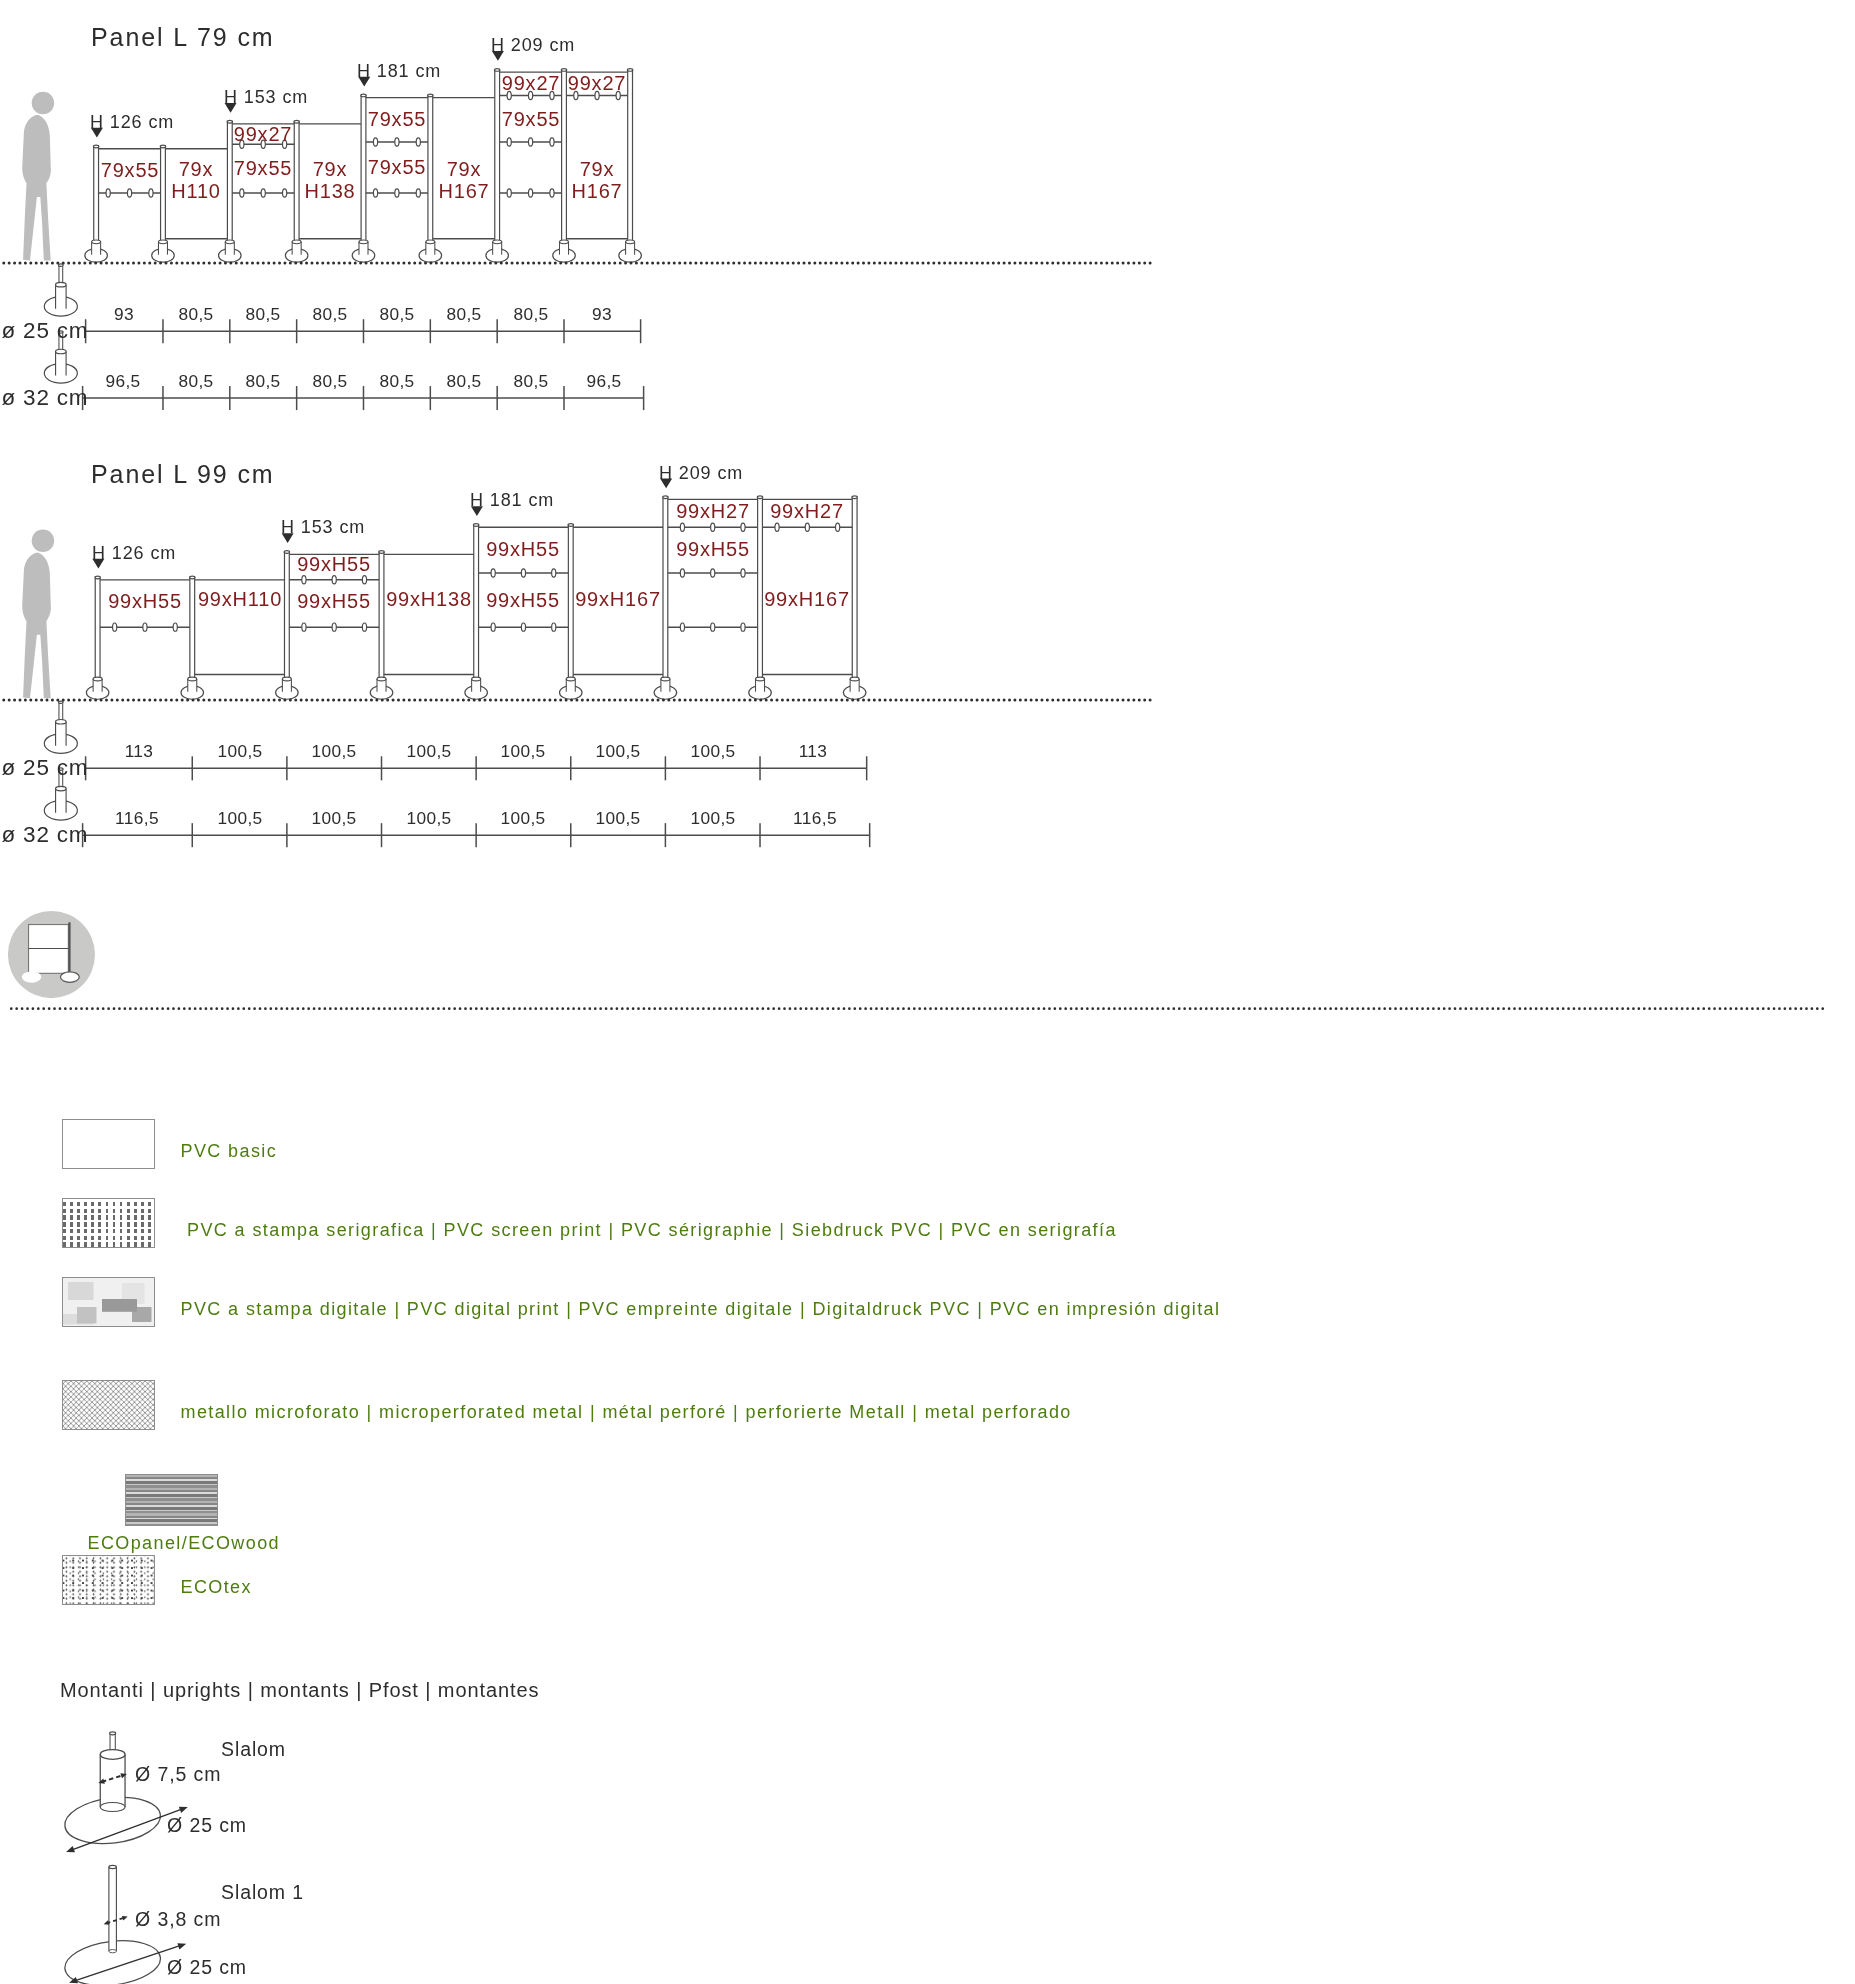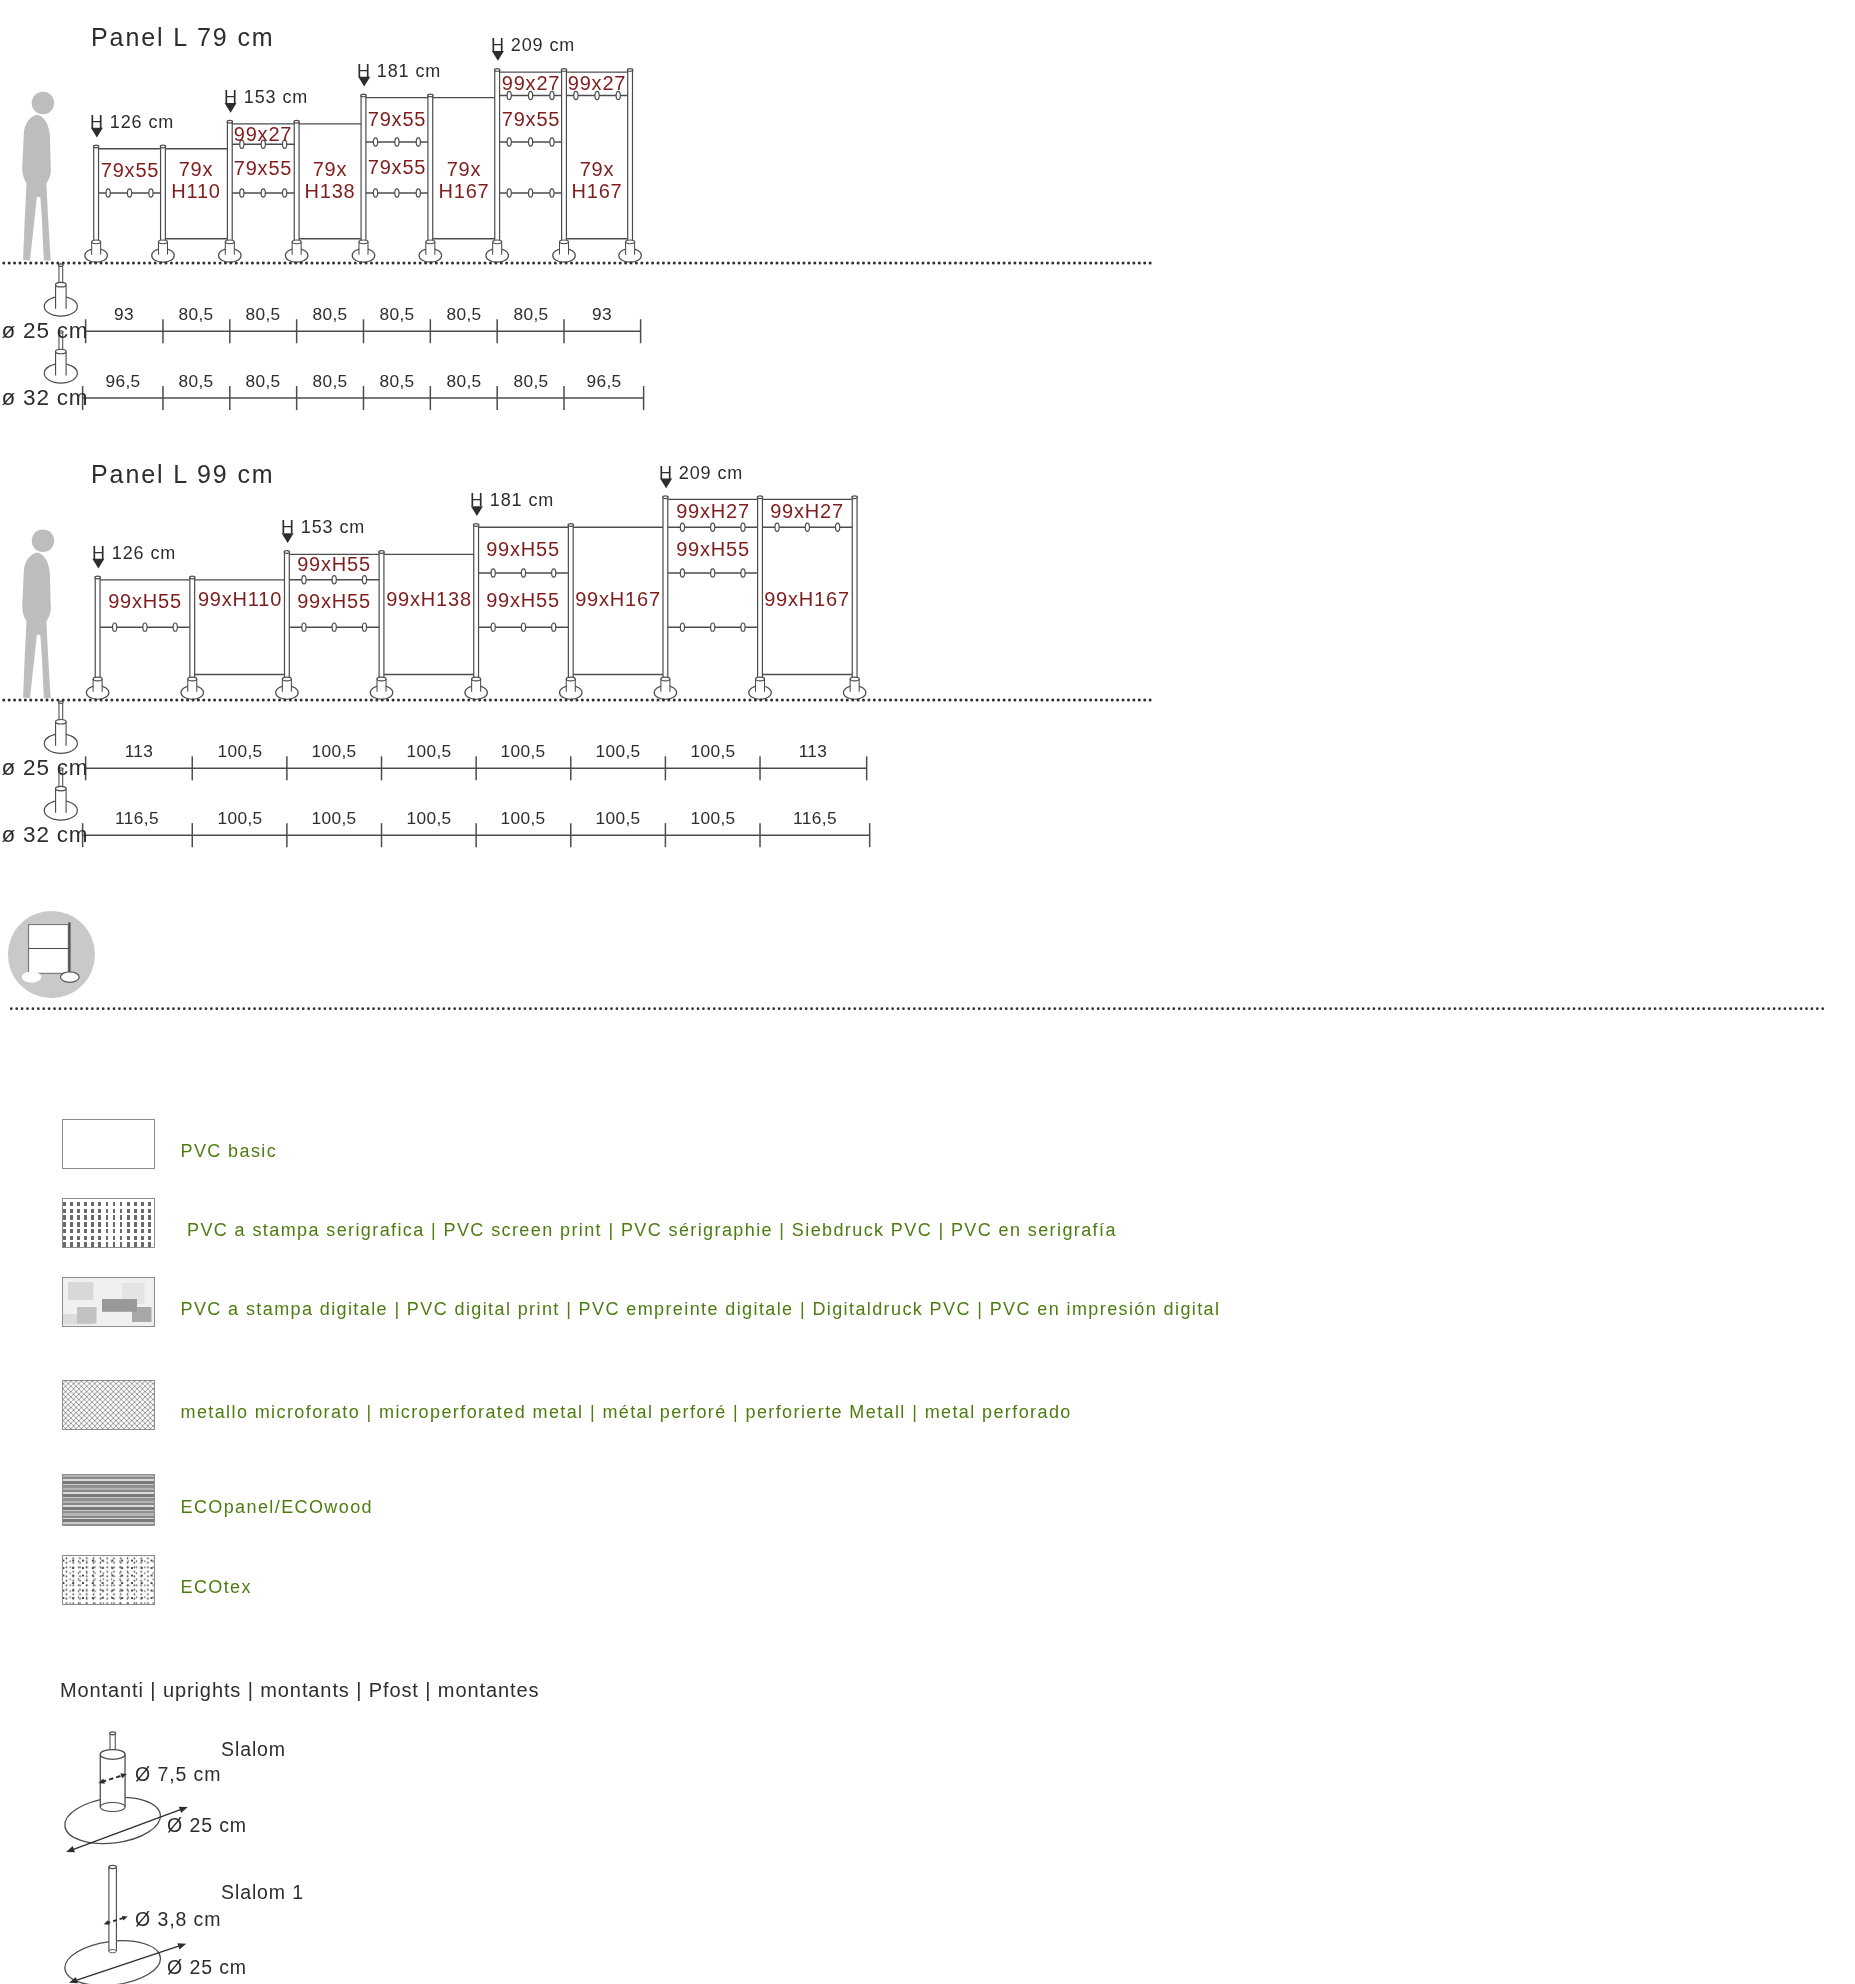--- a/index.html
+++ b/index.html
@@ -11,21 +11,21 @@
   .title{font-size:25px;letter-spacing:1.9px;color:#2d2d2d;white-space:nowrap;}
   #title-0{left:91px;top:22.5px;}
   #title-1{left:91px;top:460px;}
   .hlabel{font-size:18px;letter-spacing:0.9px;white-space:nowrap;color:#2d2d2d;}
   .plabel{font-size:20px;letter-spacing:0.8px;text-align:center;line-height:1.12;
           white-space:pre-line;transform:translate(-50%,-50%);color:#7f1d1d;}
   .rvalue{font-size:17.3px;letter-spacing:0.4px;transform:translate(-50%,-100%);white-space:nowrap;}
   .rlabel{font-size:22.5px;letter-spacing:0.8px;white-space:nowrap;}
   #legend-text{left:109px;top:982px;font-size:23px;letter-spacing:3.4px;white-space:nowrap;}
   .swatch-row{left:62px;display:flex;align-items:center;}
-  .r0{top:1119px;}.r1{top:1198px;}.r2{top:1277px;}.r3{top:1380px;}.r4{top:1474px;}.r5{top:1555px;}
+  .r0{top:1119px;}.r1{top:1198px;}.r2{top:1277px;}.r3{top:1380px;}.r4{top:1474px;flex-direction:column;}.r5{top:1555px;}
   .swatch{width:93px;height:50px;border:1.1px solid #8d8d8d;box-sizing:border-box;flex:none;}
   .r4 .swatch{height:52px;}
   .swatch-label{margin-left:25.5px;font-size:18px;letter-spacing:1.4px;color:#4d7c0f;
                 white-space:nowrap;transform:translateY(6.8px);}
   .r1 .swatch-label{margin-left:32px;}
   .sw-basic{background:#fff;}
   .sw-serigrafica{background-color:#fff;background-image:
     repeating-linear-gradient(0deg,rgba(255,255,255,0) 0 4.5px,#fff 4.5px 6.8px),
     repeating-linear-gradient(90deg,#6a6a6a 0 2.6px,#fff 2.6px 7.1px);}
   .sw-digitale{background-color:#f0f0f0;background-image:

